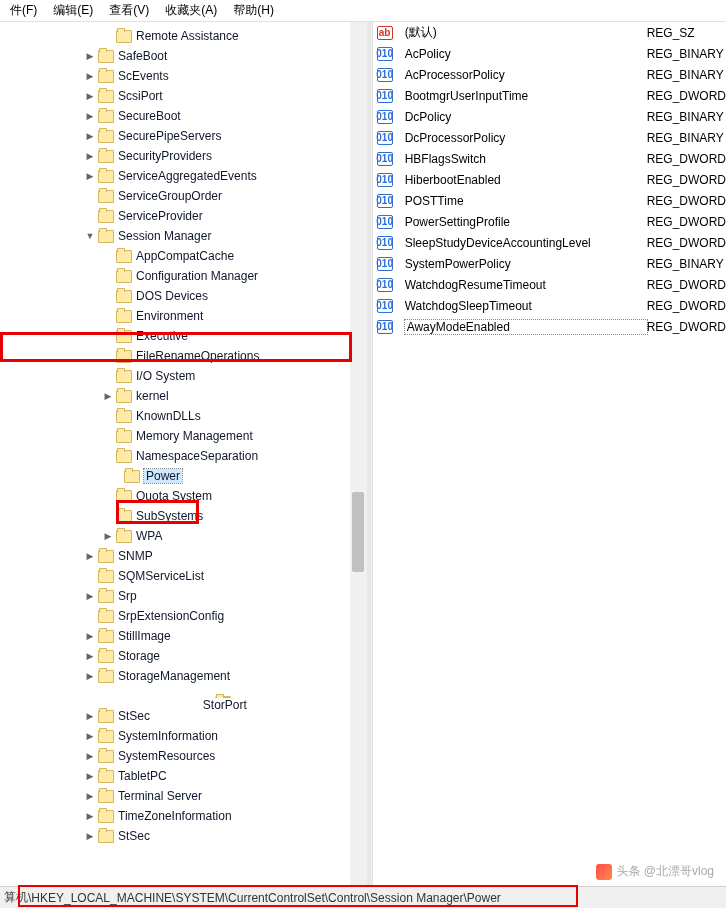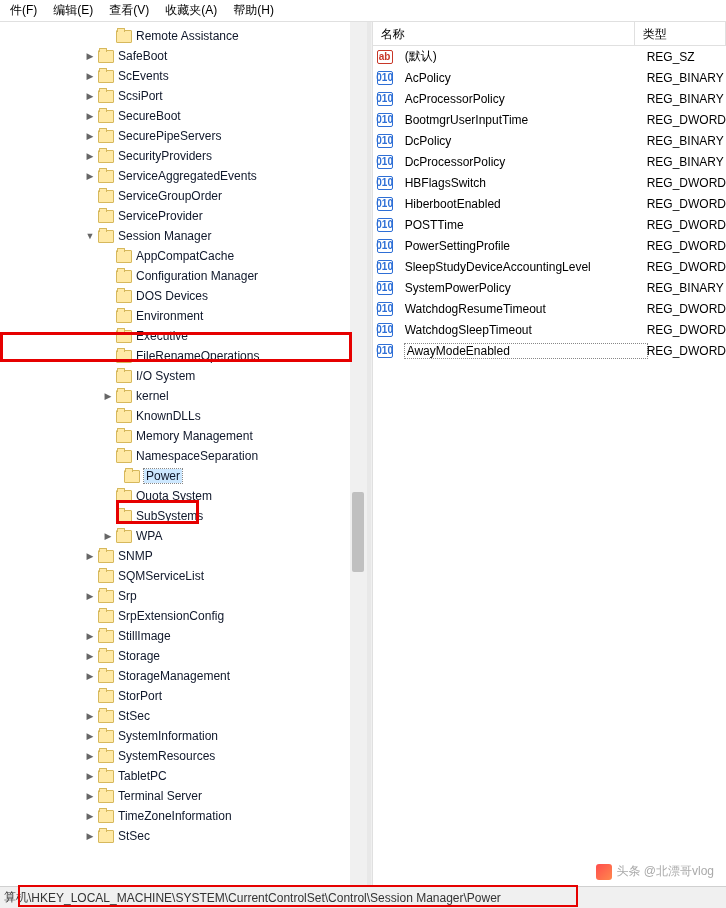--- a/index.html
+++ b/index.html
@@ -221,21 +221,21 @@
         <div class="tree-row" style="padding-left: 84px;">
           <span class="expander">▶</span>
           <span class="folder"></span>
           <span class="tree-label">Storage</span>
         </div>
         <div class="tree-row" style="padding-left: 84px;">
           <span class="expander">▶</span>
           <span class="folder"></span>
           <span class="tree-label">StorageManagement</span>
         </div>
-        <div class="tree-row" style="padding-left: 84px;">
+        <div class="tree-row" style="padding-left: 84px; flex-direction: column;">
           <span class="expander blank" style="visibility: hidden;">▶</span>
           <span class="folder"></span>
           <span class="tree-label">StorPort</span>
         </div>
         <div class="tree-row" style="padding-left: 84px;">
           <span class="expander">▶</span>
           <span class="folder"></span>
           <span class="tree-label">StSec</span>
         </div>
         <div class="tree-row" style="padding-left: 84px;">
@@ -271,24 +271,20 @@
       </div>
     <div class="hl-red" style="left:116px; top:478px; width:83px; height:24px;"></div>
     <div class="scroll-track">
       <div class="scroll-thumb" style="top:470px; height:80px;"></div>
     </div>
   </div>
 
   <div class="divider"></div>
 
   <div class="right-pane">
-    <div class="list-header">
-      <div class="col-name">名称</div>
-      <div class="col-type">类型</div>
-    </div>
     <div class="list-body" id="list">
         <div class="list-row">
           <span class="val-icon str">ab</span>
           <span class="name">(默认)</span>
           <span class="type">REG_SZ</span>
         </div>
         <div class="list-row">
           <span class="val-icon bin">010</span>
           <span class="name">AcPolicy</span>
           <span class="type">REG_BINARY</span>

